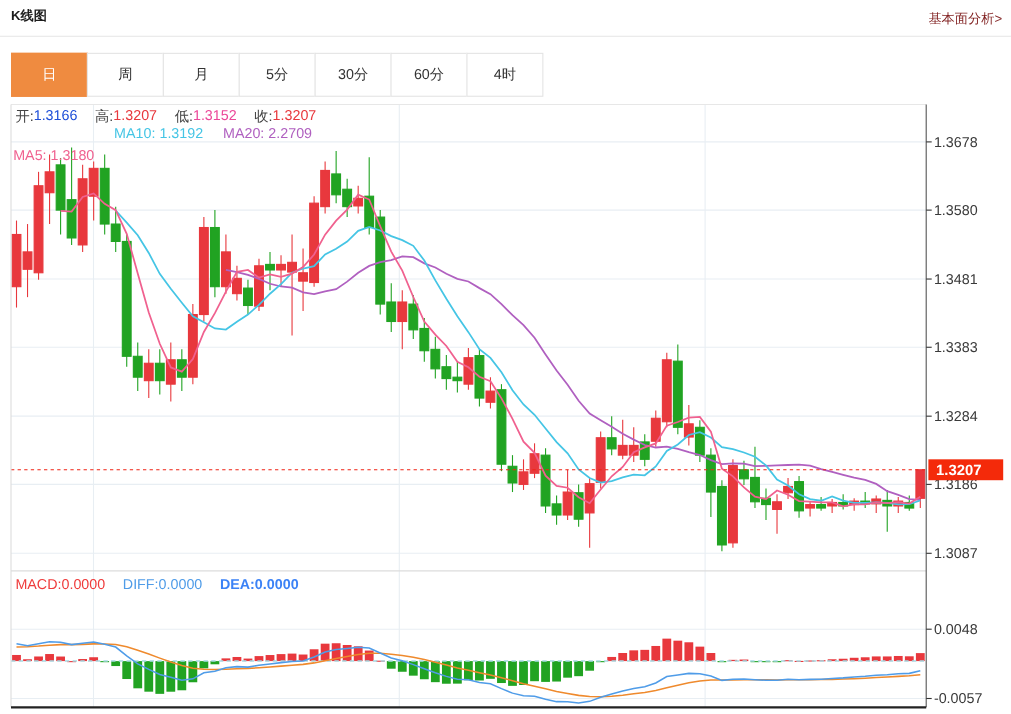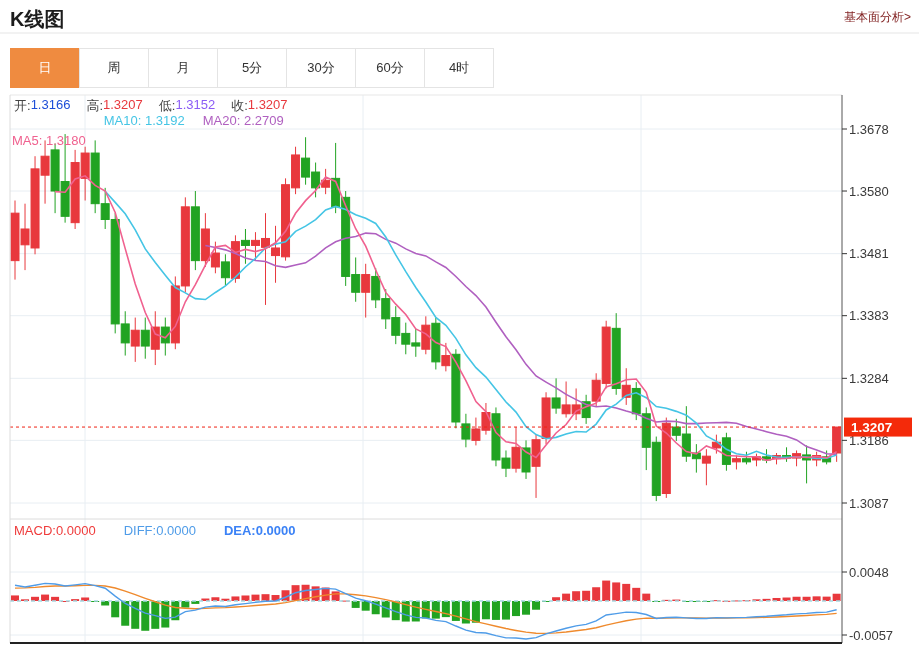--- a/index.html
+++ b/index.html
@@ -1,33 +1,33 @@
 <!DOCTYPE html>
 <html><head>
 <meta charset="utf-8">
 <style>
   html,body{margin:0;padding:0;background:#fff;}
   body{width:919px;height:649px;position:relative;overflow:hidden;
        font-family:"Liberation Sans","DejaVu Sans",sans-serif;}
   #cv{position:absolute;left:0;top:0;z-index:1;}
   .ov{position:absolute;z-index:2;}
-  .page-title{left:10px;top:6px;font-size:20px;font-weight:bold;color:#1c1c1c;}
+  .page-title{left:10px;top:6px;font-size:12px;font-weight:bold;color:#1c1c1c;}
   .fa-link{right:8px;top:9px;font-size:12px;color:#7f1d1d;cursor:pointer;}
   .tabs{left:10px;top:48px;display:flex;}
   .tab{width:70px;height:40px;box-sizing:border-box;border:1px solid #e4e4e4;margin-left:-1px;
        display:flex;align-items:center;justify-content:center;font-size:13px;color:#333;
        background:#fff;cursor:pointer;}
   .tab:first-child{margin-left:0;}
   .tab.active{background:#ef8b40;border-color:#ef8b40;color:#fff;}
   .inforow{left:14px;top:97px;display:flex;font-size:13px;align-items:center;}
   .inforow .pair{margin-right:16px;display:flex;}
   .lbl{color:#444;}
   .marow{left:12px;top:113px;display:flex;font-size:13px;}
   .marow .pair{margin-right:18px;}
-  .macdrow{left:14px;top:523px;display:flex;font-size:13px;gap:12px;}
+  .macdrow{left:14px;top:523px;display:flex;font-size:13px;}
   .macdrow .pair{margin-right:16px;}
 </style>
 </head>
 <body>
 
 <svg id="cv" width="919" height="649">
     <g>
       <line x1="10" y1="129" x2="842" y2="129" stroke="#e8eef3" stroke-width="1"></line>
       <line x1="10" y1="191.01692047377213" x2="842" y2="191.01692047377213" stroke="#e8eef3" stroke-width="1"></line>
       <line x1="10" y1="253.66666666666572" x2="842" y2="253.66666666666572" stroke="#e8eef3" stroke-width="1"></line>
@@ -352,21 +352,21 @@
   <span class="pair">
       <span class="lbl">开:</span>
       <span class="val" style="color: #1d4ed8;">1.3166</span>
     </span>
   <span class="pair">
       <span class="lbl">高:</span>
       <span class="val" style="color: rgb(232, 56, 61);">1.3207</span>
     </span>
   <span class="pair">
       <span class="lbl">低:</span>
-      <span class="val" style="color: #8b5cf6;">1.3152</span>
+      <span class="val" style="color: #ec4899;">1.3152</span>
     </span>
   <span class="pair">
       <span class="lbl">收:</span>
       <span class="val" style="color: rgb(232, 56, 61);">1.3207</span>
     </span>
 </div>
 
 <div class="ov marow">
   <span class="pair ma5" style="color: rgb(240, 97, 143); margin-top: 20px;"><span>MA5:</span> <span>1.3180</span></span>
   <span class="pair ma10" style="color: rgb(69, 197, 229);"><span>MA10:</span> <span>1.3192</span></span>

